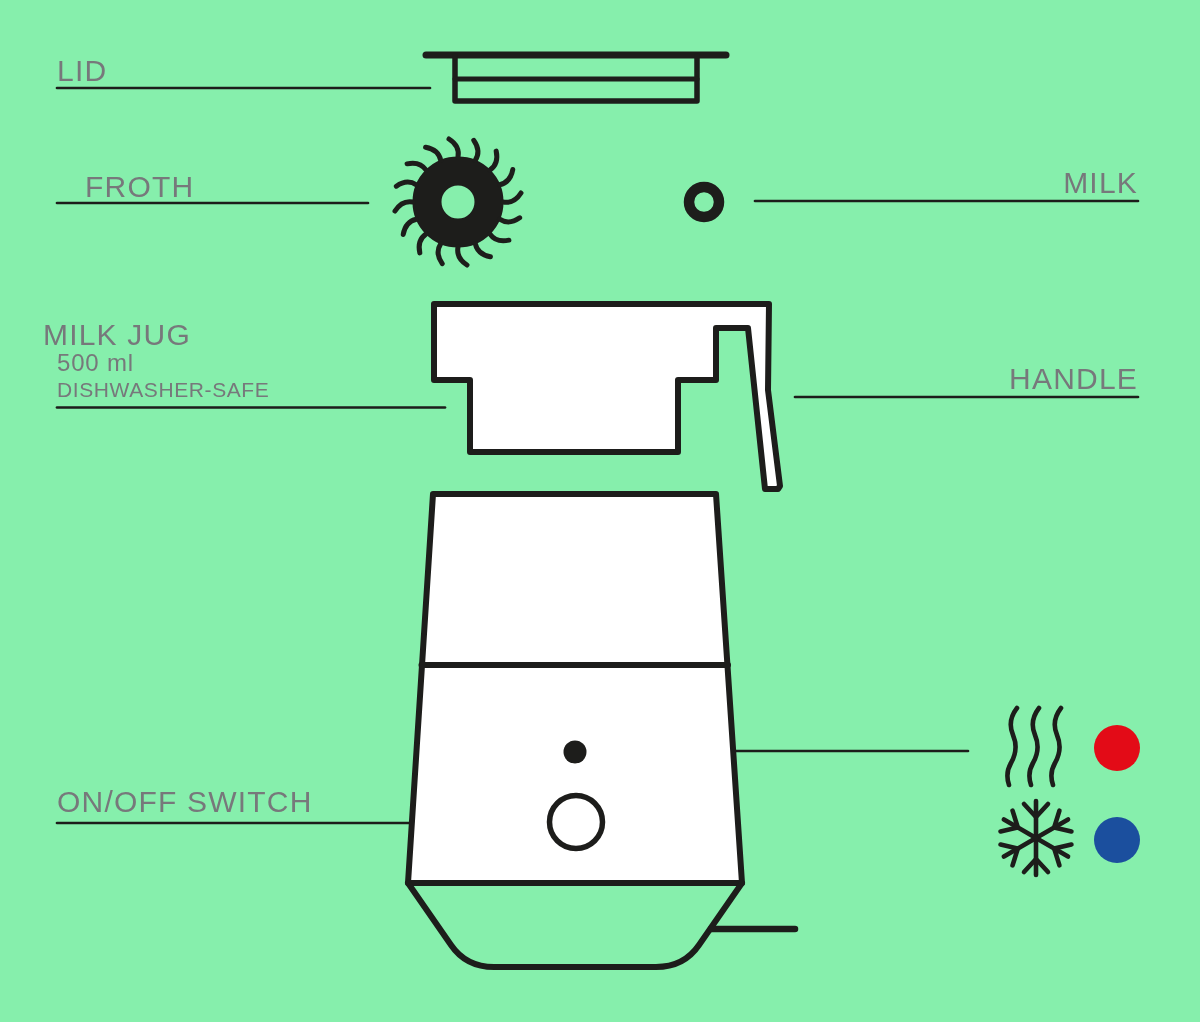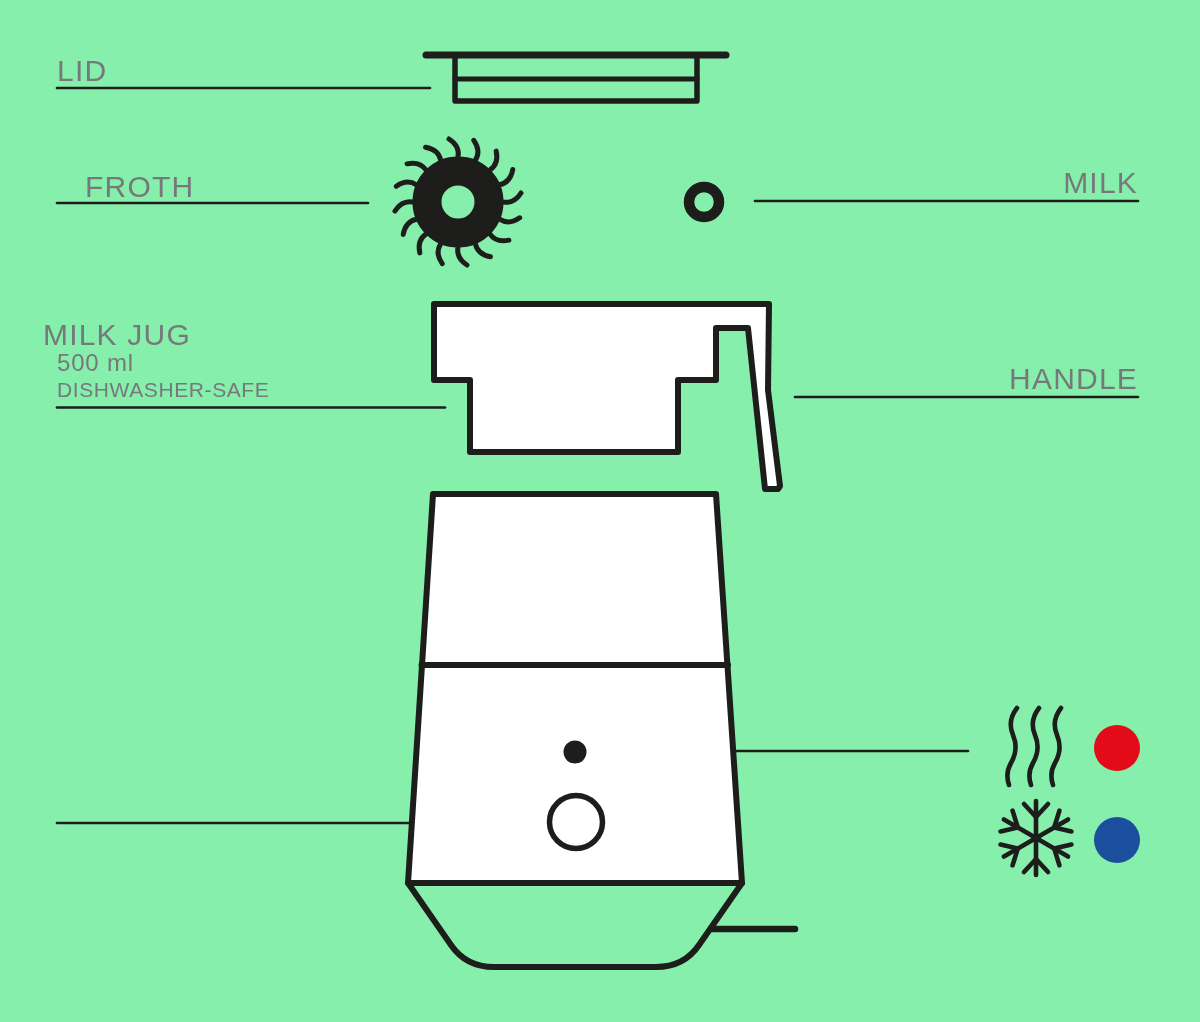--- a/index.html
+++ b/index.html
@@ -115,14 +115,15 @@
   <div class="label" style="left:57px;top:172px;margin-left:28px;">FROTH</div>
 
   <div class="label" style="left:43px;top:320px;">MILK JUG</div>
   <div class="label sz24" style="left:57px;top:351px;">500 ml</div>
   <div class="label sz21" style="left:57px;top:379px;">DISHWASHER-SAFE</div>
 
   <div class="label ralign" style="right:62px;top:168px;">MILK</div>
 
   <div class="label ralign" style="right:62px;top:364px;">HANDLE</div>
 
+  <div class="label" style="left:57px;top:787px;">ON/OFF SWITCH</div>
 
 </div>
 
 </body></html>

